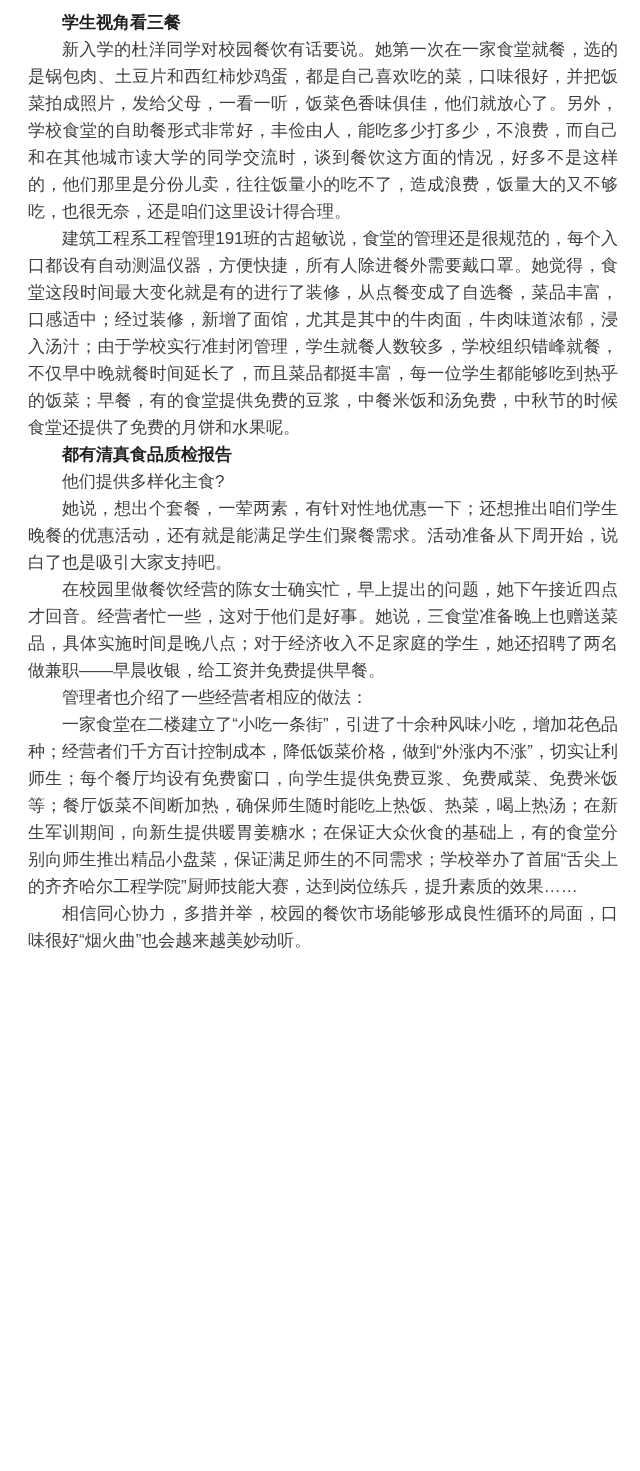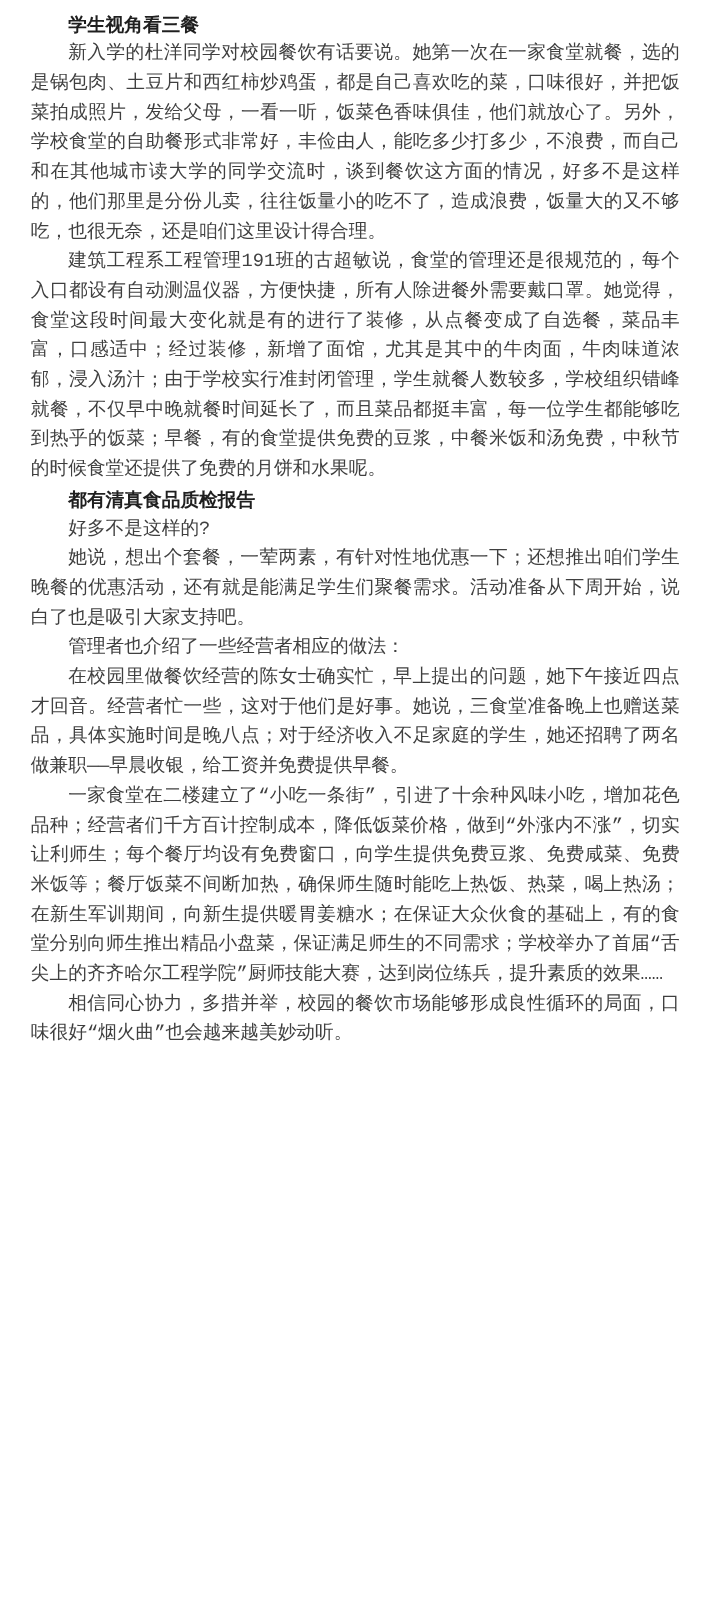--- a/index.html
+++ b/index.html
@@ -17,41 +17,40 @@
     font-size: 17px;
     line-height: 27px;
     text-align: justify;
     color: #3f3f3f;
   }
   .page p {
     margin: 0;
     padding: 0;
     text-indent: 2em;
     word-break: break-all;
-    font-family: Liberation Mono, monospace;
   }
   .page h2 {
     margin: 0;
     padding: 0;
     text-indent: 2em;
     font-size: 17px;
     line-height: 27px;
     font-weight: bold;
     color: #1f1f1f;
   }
 </style>
 </head>
 <body>
 
 <div class="page">
   <article>
     <h2>学生视角看三餐</h2>
     <p>新入学的杜洋同学对校园餐饮有话要说。她第一次在一家食堂就餐，选的是锅包肉、土豆片和西红柿炒鸡蛋，都是自己喜欢吃的菜，口味很好，并把饭菜拍成照片，发给父母，一看一听，饭菜色香味俱佳，他们就放心了。另外，学校食堂的自助餐形式非常好，丰俭由人，能吃多少打多少，不浪费，而自己和在其他城市读大学的同学交流时，谈到餐饮这方面的情况，好多不是这样的，他们那里是分份儿卖，往往饭量小的吃不了，造成浪费，饭量大的又不够吃，也很无奈，还是咱们这里设计得合理。</p>
     <p>建筑工程系工程管理191班的古超敏说，食堂的管理还是很规范的，每个入口都设有自动测温仪器，方便快捷，所有人除进餐外需要戴口罩。她觉得，食堂这段时间最大变化就是有的进行了装修，从点餐变成了自选餐，菜品丰富，口感适中；经过装修，新增了面馆，尤其是其中的牛肉面，牛肉味道浓郁，浸入汤汁；由于学校实行准封闭管理，学生就餐人数较多，学校组织错峰就餐，不仅早中晚就餐时间延长了，而且菜品都挺丰富，每一位学生都能够吃到热乎的饭菜；早餐，有的食堂提供免费的豆浆，中餐米饭和汤免费，中秋节的时候食堂还提供了免费的月饼和水果呢。</p>
     <h2>都有清真食品质检报告</h2>
-    <p>好多不是这样的?</p>
+    <p>他们提供多样化主食?</p>
     <p>她说，想出个套餐，一荤两素，有针对性地优惠一下；还想推出咱们学生晚餐的优惠活动，还有就是能满足学生们聚餐需求。活动准备从下周开始，说白了也是吸引大家支持吧。</p>
+    <p>在校园里做餐饮经营的陈女士确实忙，早上提出的问题，她下午接近四点才回音。经营者忙一些，这对于他们是好事。她说，三食堂准备晚上也赠送菜品，具体实施时间是晚八点；对于经济收入不足家庭的学生，她还招聘了两名做兼职——早晨收银，给工资并免费提供早餐。</p>
     <p>管理者也介绍了一些经营者相应的做法：</p>
-    <p>在校园里做餐饮经营的陈女士确实忙，早上提出的问题，她下午接近四点才回音。经营者忙一些，这对于他们是好事。她说，三食堂准备晚上也赠送菜品，具体实施时间是晚八点；对于经济收入不足家庭的学生，她还招聘了两名做兼职——早晨收银，给工资并免费提供早餐。</p>
     <p>一家食堂在二楼建立了“小吃一条街”，引进了十余种风味小吃，增加花色品种；经营者们千方百计控制成本，降低饭菜价格，做到“外涨内不涨”，切实让利师生；每个餐厅均设有免费窗口，向学生提供免费豆浆、免费咸菜、免费米饭等；餐厅饭菜不间断加热，确保师生随时能吃上热饭、热菜，喝上热汤；在新生军训期间，向新生提供暖胃姜糖水；在保证大众伙食的基础上，有的食堂分别向师生推出精品小盘菜，保证满足师生的不同需求；学校举办了首届“舌尖上的齐齐哈尔工程学院”厨师技能大赛，达到岗位练兵，提升素质的效果……</p>
     <p>相信同心协力，多措并举，校园的餐饮市场能够形成良性循环的局面，口味很好“烟火曲”也会越来越美妙动听。</p>
   </article>
 </div>
 
 </body></html>

